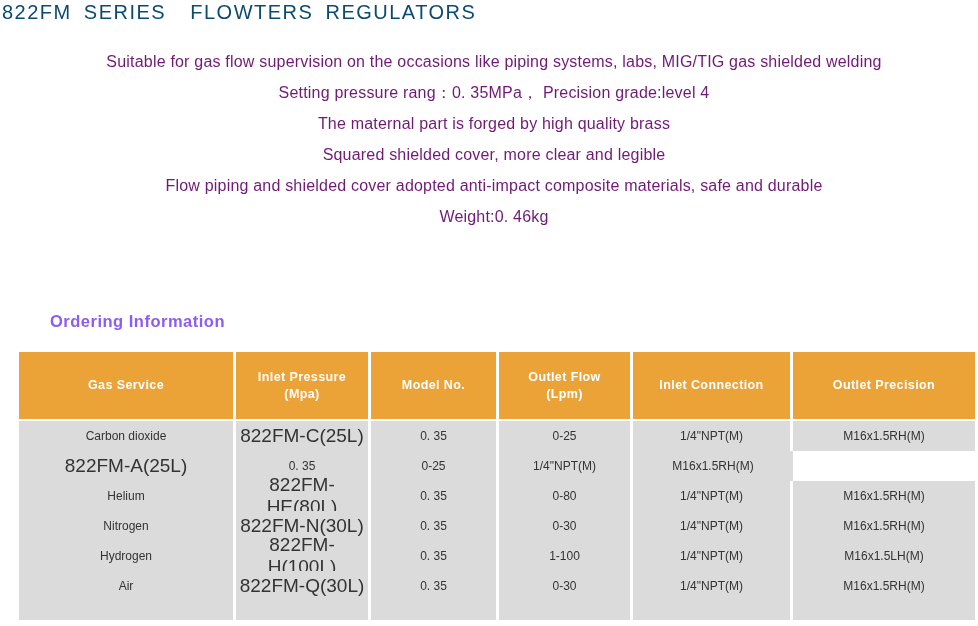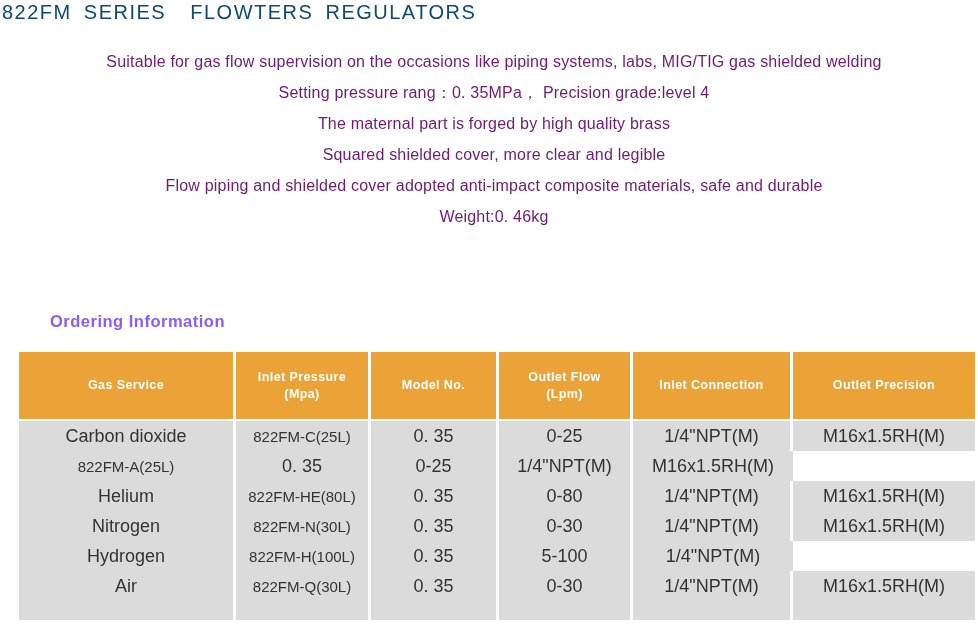--- a/index.html
+++ b/index.html
@@ -67,23 +67,23 @@
     font-size: 12.5px;
     line-height: 17px;
     letter-spacing: 0.4px;
     white-space: pre-line;
   }
 
   .tbody .td {
     height: 30px;
     background: #DBDBDB;
     color: #333333;
-    font-size: 18px;
+    font-size: 12px;
   }
-  .tbody .td.col-model { font-size: 15px; }
+  .tbody .td.col-model { font-size: 19px; }
   .tbody .tr.filler .td { height: 19px; }
 </style>
 </head>
 <body>
 
 <h1 class="page-title">822FM SERIES  FLOWTERS REGULATORS</h1>
 
 <div class="features">
   <p class="feature-line">Suitable for gas flow supervision on the occasions like piping systems, labs, MIG/TIG gas shielded welding</p>
   <p class="feature-line">Setting pressure rang：0. 35MPa， Precision grade:level 4</p>
@@ -141,22 +141,23 @@
     <div class="td col-press">0. 35</div>
     <div class="td col-flow">0-30</div>
     <div class="td col-inconn">1/4"NPT(M)</div>
     <div class="td col-outconn">M16x1.5RH(M)</div>
   </div>
 
   <div class="tr">
     <div class="td col-gas">Hydrogen</div>
     <div class="td col-model">822FM-H(100L)</div>
     <div class="td col-press">0. 35</div>
-    <div class="td col-flow">5-100</div>
+    <div class="td col-flow">1-100</div>
     <div class="td col-inconn">1/4"NPT(M)</div>
+    <div class="td col-outconn">M16x1.5LH(M)</div>
   </div>
 
   <div class="tr">
     <div class="td col-gas">Air</div>
     <div class="td col-model">822FM-Q(30L)</div>
     <div class="td col-press">0. 35</div>
     <div class="td col-flow">0-30</div>
     <div class="td col-inconn">1/4"NPT(M)</div>
     <div class="td col-outconn">M16x1.5RH(M)</div>
   </div>

